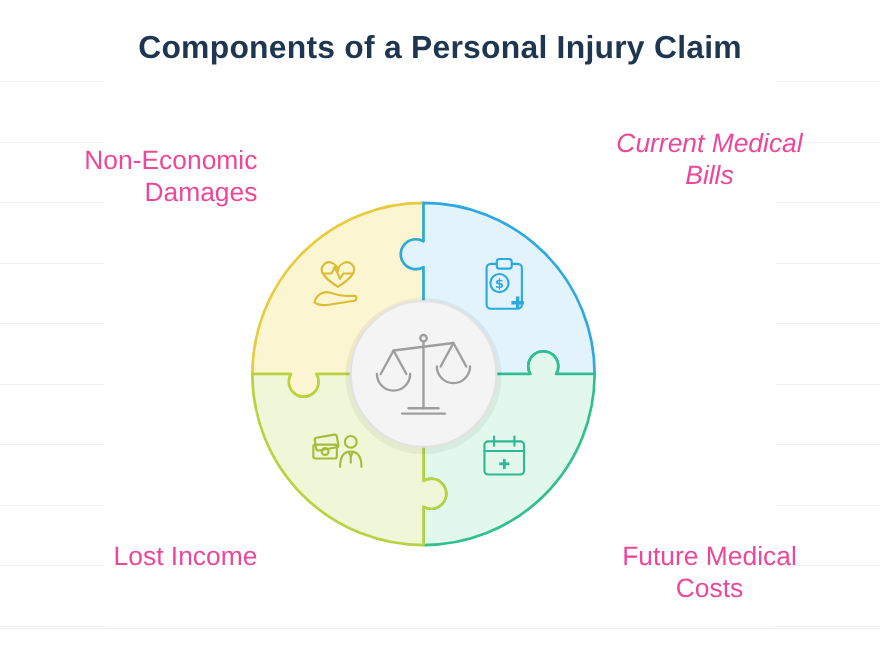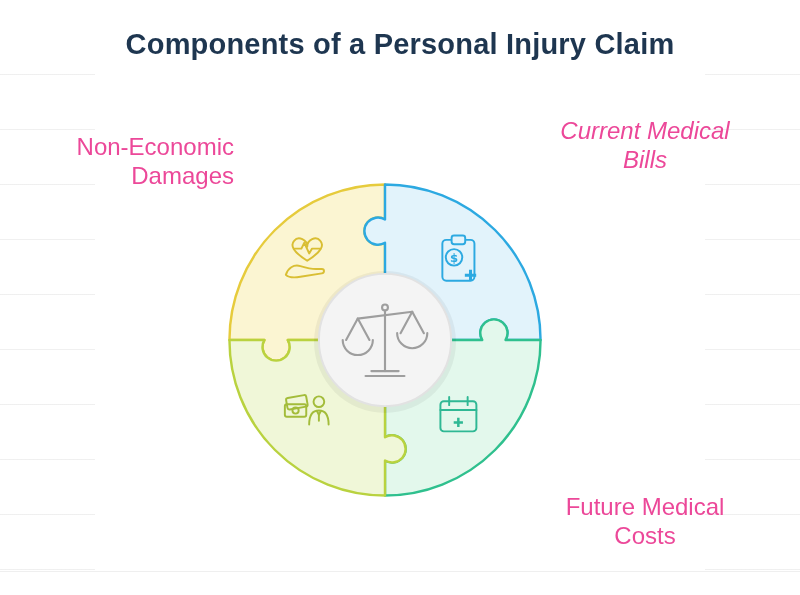--- a/index.html
+++ b/index.html
@@ -65,20 +65,21 @@
 
   <div class="ruled ruled-left"></div>
   <div class="ruled ruled-right"></div>
   <div class="baseline-rule"></div>
 
   <h1 class="title">Components of a Personal Injury Claim</h1>
 
   <div class="seg-label label-tl">Non-Economic Damages</div>
   <div class="seg-label label-tr">Current Medical Bills</div>
   <div class="seg-label label-br">Future Medical Costs</div>
+  <div class="seg-label label-bl">Lost Income</div>
 
   <svg class="puzzle-svg" width="350" height="350" viewBox="0 0 360 360">
     <g stroke-linejoin="round" stroke-linecap="round">
 
       <path d="M 180,180 L 80,180 A 14 14 0 1 1 56,180 L 20,180 A 160 160 0 0 1 180,20 L 180,56 A 14 14 0 1 0 180,80 L 180,180 Z" fill="#FBF5D2" stroke="#E6CB3C" stroke-width="2.5"></path>
       <path d="M 180,180 L 180,80 A 14 14 0 1 1 180,56 L 180,20 A 160 160 0 0 1 340,180 L 304,180 A 14 14 0 1 0 280,180 L 180,180 Z" fill="#E2F3FB" stroke="#2CA9E1" stroke-width="2.5"></path>
       <path d="M 180,180 L 280,180 A 14 14 0 1 1 304,180 L 340,180 A 160 160 0 0 1 180,340 L 180,304 A 14 14 0 1 0 180,280 L 180,180 Z" fill="#E3F8EC" stroke="#2FC08E" stroke-width="2.5"></path>
       <path d="M 180,180 L 180,280 A 14 14 0 1 1 180,304 L 180,340 A 160 160 0 0 1 20,180 L 56,180 A 14 14 0 1 0 80,180 L 180,180 Z" fill="#F0F7D8" stroke="#B9D23F" stroke-width="2.5"></path>
 
       <g fill="none" stroke="#D9BE33" stroke-width="2">

